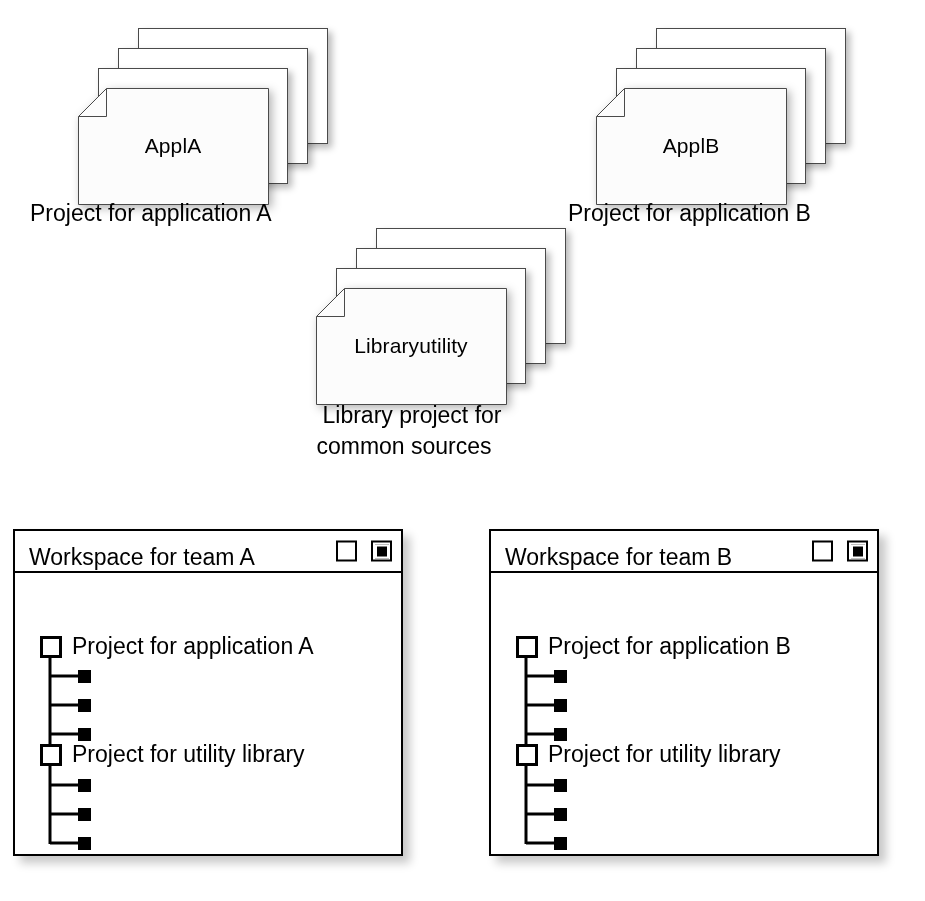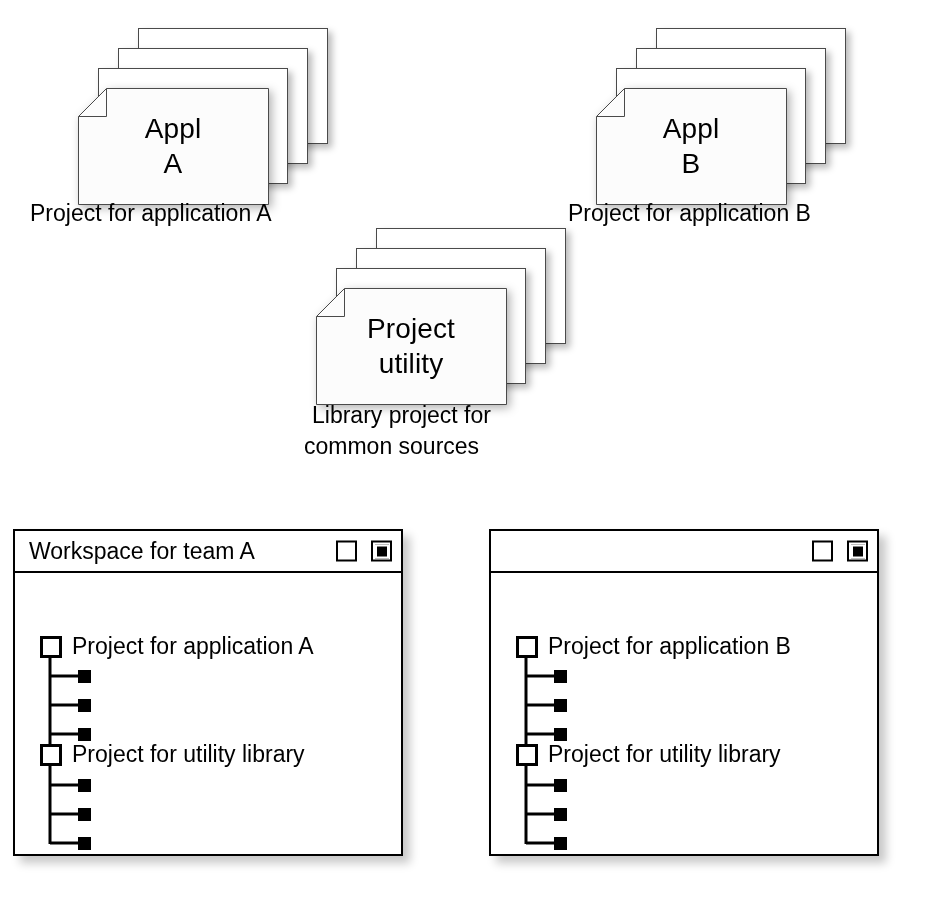--- a/index.html
+++ b/index.html
@@ -45,55 +45,55 @@
   }
   .sheet-front svg { display: block; overflow: visible; }
 
   .sheet-label {
     position: absolute;
     left: 0;
     top: 60px;
     width: 190px;
     height: 116px;
     display: flex;
-    flex-direction: column;
+    flex-direction: row;
     align-items: center;
     justify-content: center;
-    font-size: 28px;
+    font-size: 21px;
     line-height: 1.25;
     letter-spacing: 0.1px;
     pointer-events: none;
   }
   .sheet-label .l2 { display: block; }
 
   
   .caption {
     position: absolute;
     font-size: 23px;
     line-height: 1.33;
     white-space: pre;
   }
-  .caption.center { text-align: left; }
+  .caption.center { text-align: center; }
 
   
   .window {
     position: absolute;
     width: 390px;
     height: 327px;
     background: #ffffff;
     border: 2px solid #000000;
     box-sizing: border-box;
     box-shadow: 7px 7px 9px rgba(0,0,0,0.22);
   }
   .window-titlebar {
     position: relative;
     height: 42px;
     border-bottom: 2px solid #000000;
     display: flex;
-    align-items: center;
+    align-items: flex-end;
     box-sizing: border-box;
   }
   .window-title {
     font-size: 23px;
     margin-left: 14px;
     white-space: nowrap;
   }
   .window-buttons {
     position: absolute;
     right: 9px;
@@ -194,21 +194,21 @@
   <div class="sheet s4"></div>
   <div class="sheet s3"></div>
   <div class="sheet s2"></div>
   <div class="sheet-front">
     <svg width="191" height="117" viewBox="0 0 191 117">
       <path d="M 0.5,28.5 L 28.5,0.5 L 190.5,0.5 L 190.5,116.5 L 0.5,116.5 Z" fill="#fcfcfc" stroke="#4a4a4a" stroke-width="1"></path>
       <path d="M 0.5,28.5 L 28.5,28.5 L 28.5,0.5" fill="none" stroke="#4a4a4a" stroke-width="1"></path>
     </svg>
   </div>
   <div class="sheet-label">
-    <span class="l1">Project</span>
+    <span class="l1">Library</span>
     <span class="l2">utility</span>
   </div>
 </div>
 <div class="caption center" style="left:312px; top:400px; width:200px;">Library project for</div>
 <div class="caption center" style="left:304px; top:431px; width:200px;">common sources</div>
 
 <div class="window" style="left:13px; top:529px;">
   <div class="window-titlebar">
     <div class="window-title">Workspace for team A</div>
     <div class="window-buttons">
@@ -245,20 +245,21 @@
       <div class="tree-labels">
         <div class="tree-label" style="left:31px; top:36px;">Project for application A</div>
         <div class="tree-label" style="left:31px; top:144px;">Project for utility library</div>
       </div>
     </div>
   </div>
 </div>
 
 <div class="window" style="left:489px; top:529px;">
   <div class="window-titlebar">
+    <div class="window-title">Workspace for team B</div>
     <div class="window-buttons">
       <div class="btn-box"></div>
       <div class="btn-box-nested">
           <i></i>
         </div>
     </div>
   </div>
   <div class="window-body">
     <div class="tree">
       <svg width="170" height="255" viewBox="0 0 170 255">

